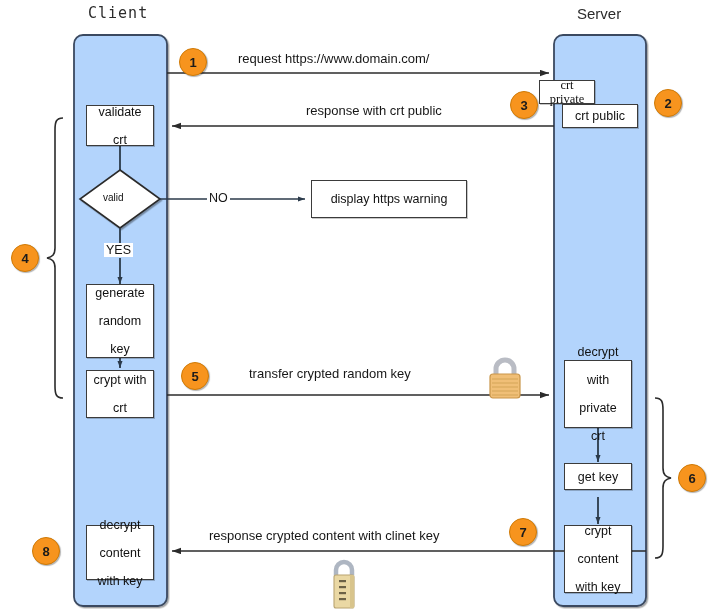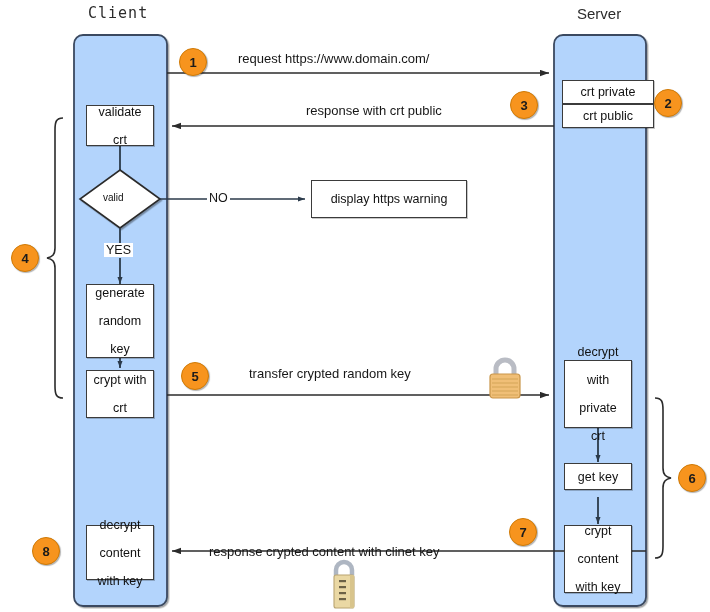--- a/index.html
+++ b/index.html
@@ -192,24 +192,24 @@
   <div class="node" style="left:86px;top:525px;width:68px;height:55px;">
     <span><span>decrypt</span><br>
           <span>content</span><br>
           <span>with key</span></span>
   </div>
 
   <div class="node" style="left:311px;top:180px;width:156px;height:38px;">
     <span>display https warning</span>
   </div>
 
-  <div class="node" style="left:562px;top:80px;width:92px;height:24px;">
+  <div class="node" style="left:539px;top:80px;width:56px;height:24px;font-family:Liberation Serif, serif;">
     <span>crt private</span>
   </div>
-  <div class="node" style="left:562px;top:104px;width:92px;height:24px;">
+  <div class="node" style="left:562px;top:104px;width:76px;height:24px;">
     <span>crt public</span>
   </div>
 
   <div class="node" style="left:564px;top:360px;width:68px;height:68px;">
     <span><span>decrypt</span><br>
           <span>with</span><br>
           <span>private</span><br>
           <span>crt</span></span>
   </div>
 
@@ -219,21 +219,21 @@
 
   <div class="node" style="left:564px;top:525px;width:68px;height:68px;">
     <span><span>crypt</span><br>
           <span>content</span><br>
           <span>with key</span></span>
   </div>
 
   <div class="msg-label" style="left:238px;top:51px;">request https://www.domain.com/</div>
   <div class="msg-label" style="left:306px;top:103px;">response with crt public</div>
   <div class="msg-label" style="left:249px;top:366px;">transfer crypted random key</div>
-  <div class="msg-label" style="left:209px;top:528px;margin-top:16px;">response crypted content with clinet key</div>
+  <div class="msg-label" style="left:209px;top:528px;">response crypted content with clinet key</div>
 
   <div class="step" style="left:179px;top:48px;">1</div>
   <div class="step" style="left:654px;top:89px;">2</div>
   <div class="step" style="left:510px;top:91px;">3</div>
   <div class="step" style="left:11px;top:244px;">4</div>
   <div class="step" style="left:181px;top:362px;">5</div>
   <div class="step" style="left:678px;top:464px;">6</div>
   <div class="step" style="left:509px;top:518px;">7</div>
   <div class="step" style="left:32px;top:537px;">8</div>
 

